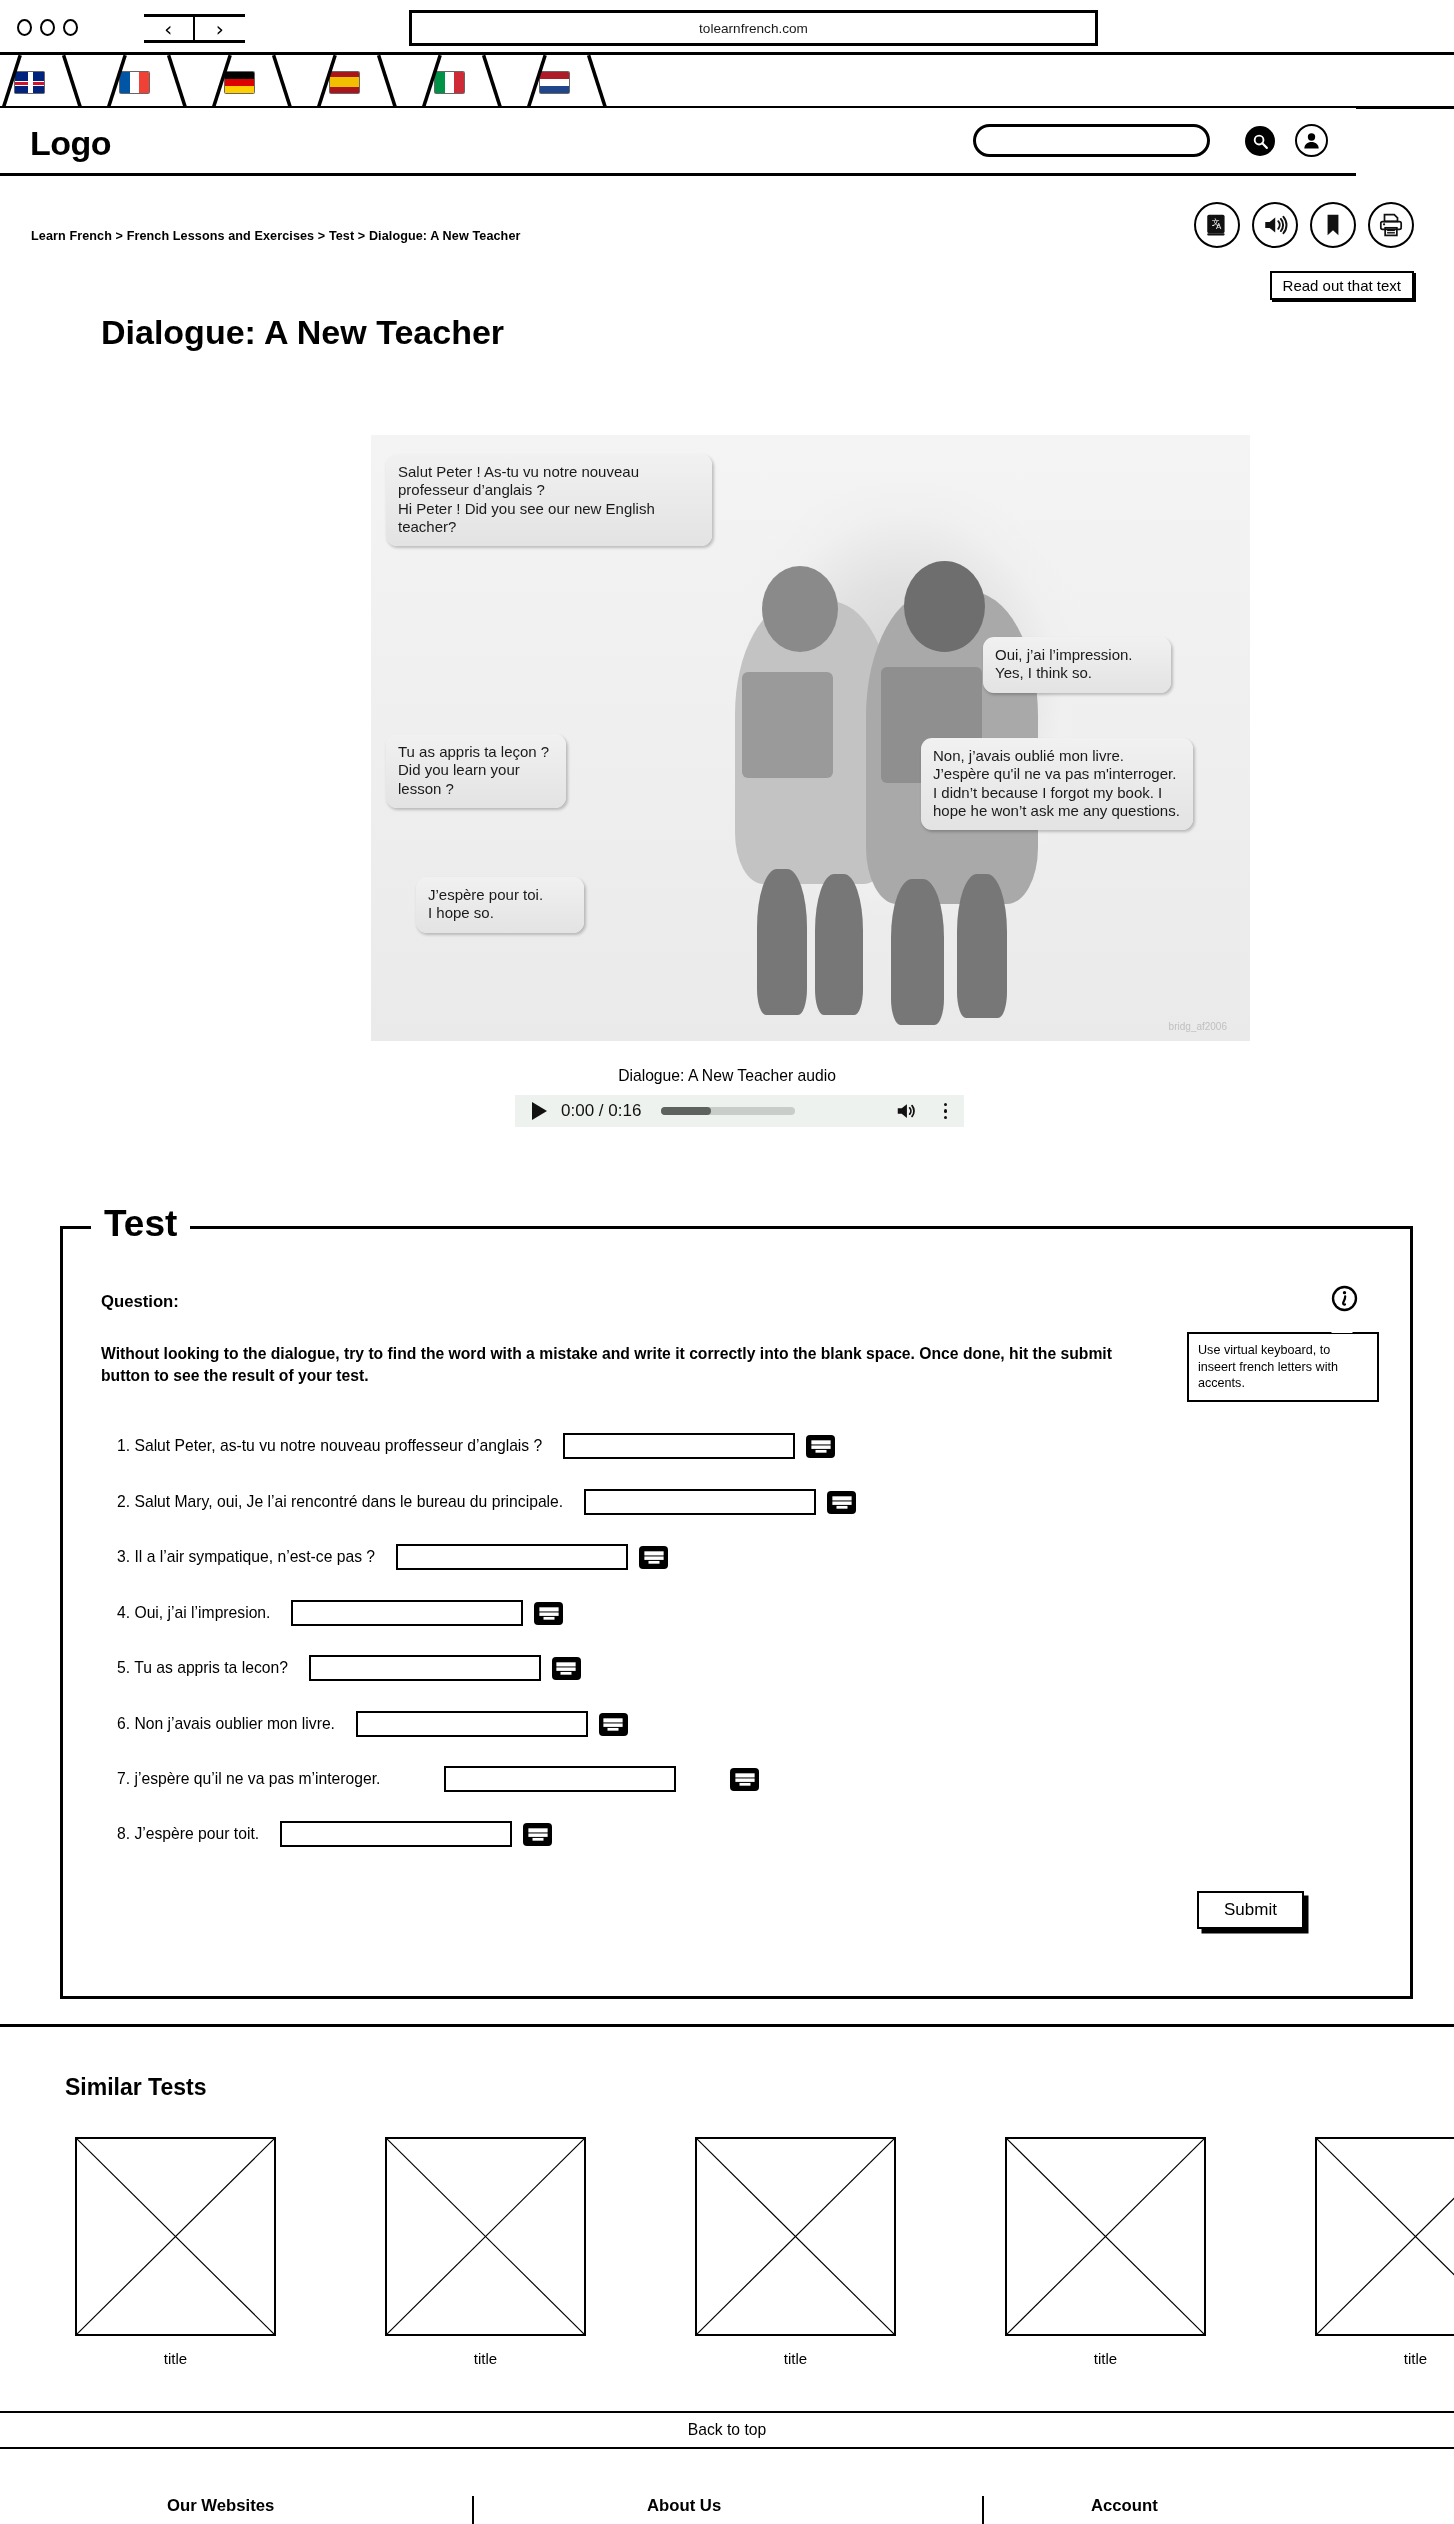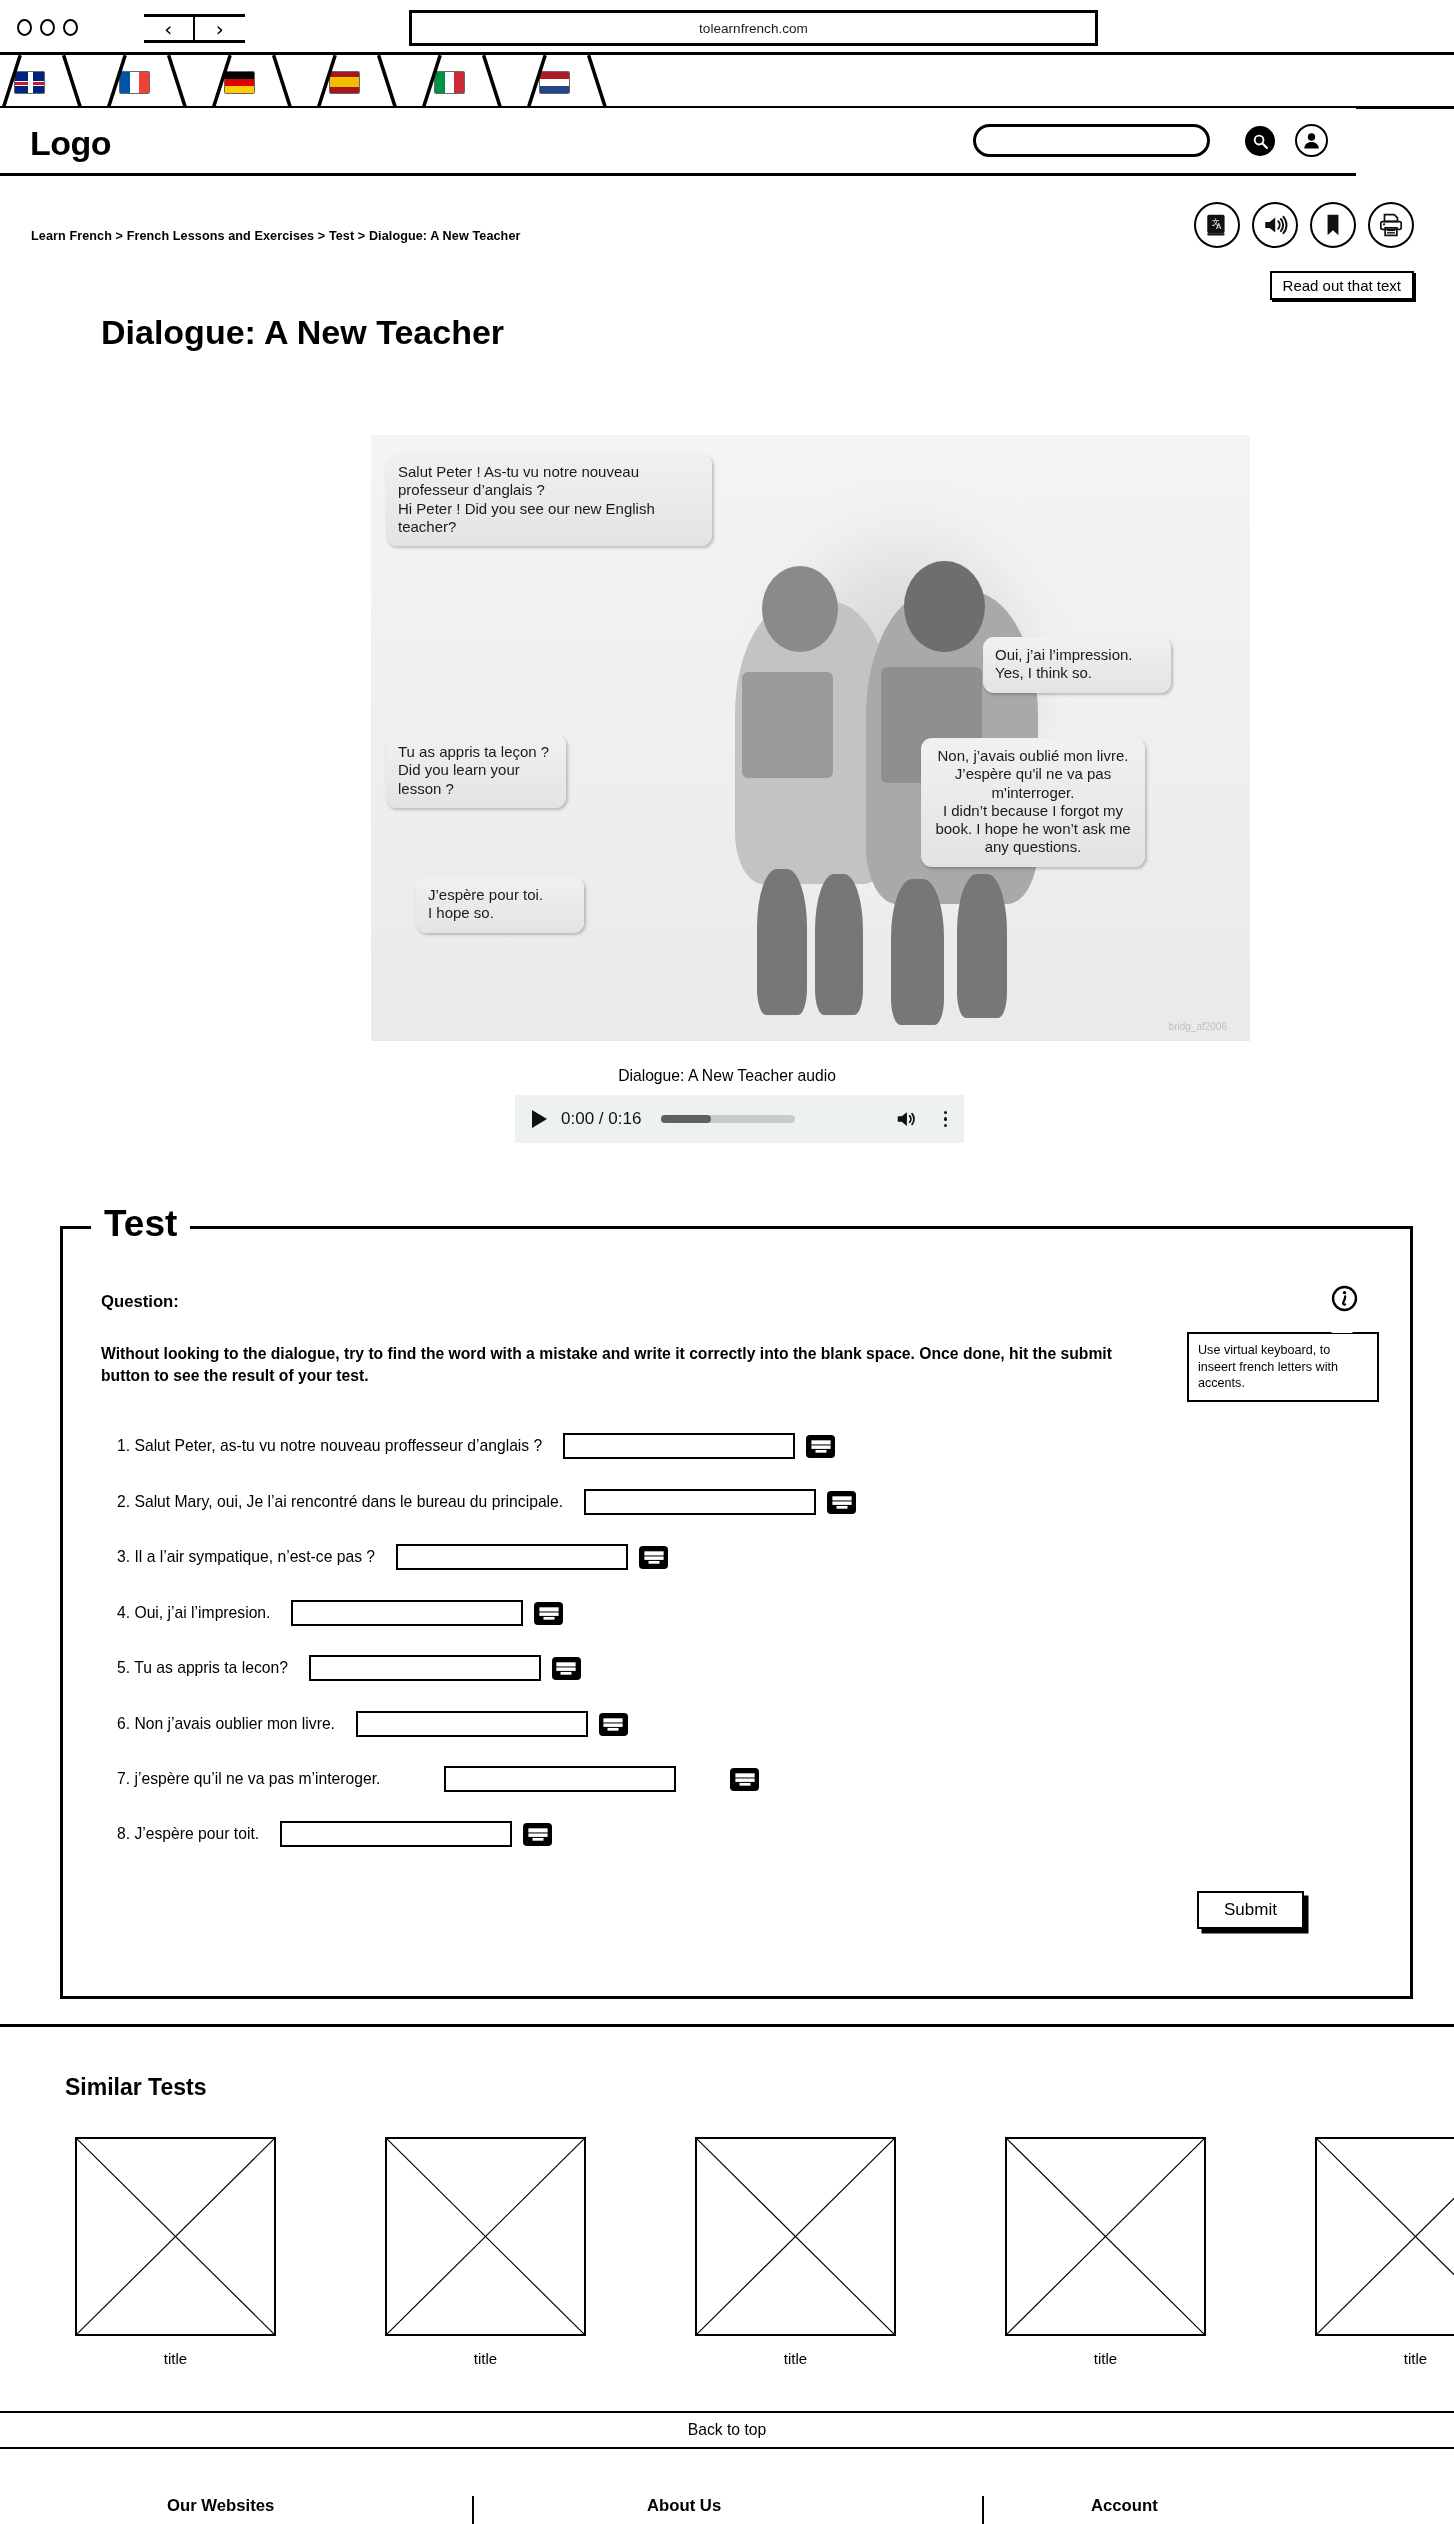--- a/index.html
+++ b/index.html
@@ -159,33 +159,33 @@
     font-size: 15px; line-height: 1.22; color: #1a1a1a;
     font-family: "Liberation Sans", sans-serif;
   }
   .bubble .fr, .bubble .en { display:block; }
   .b1 { left: 15px;  top: 19px;  width: 326px; }
   .b2 { left: 15px;  top: 151px; width: 195px; }
   .b3 { left: 15px;  top: 299px; width: 180px; }
   .b4 { left: 45px;  top: 442px; width: 168px; }
   .b5 { left: 545px; top: 29px;  width: 264px; }
   .b6 { left: 612px; top: 202px; width: 188px; }
-  .b7 { left: 550px; top: 303px; width: 224px; text-align: center; }
+  .b7 { left: 550px; top: 303px; width: 272px; }
   .imgcredit {
     position:absolute; right: 23px; bottom: 9px; font-size: 10px; color:#c0c0c0;
     font-family:"Liberation Sans", sans-serif;
   }
 
   
   .audio-caption {
     position:absolute; left:0; right:0; top: 1067px; text-align:center;
     font-size: 15.7px;
   }
   .audio-player {
-    position:absolute; left: 515px; top: 1095px; width: 449px; height: 48px;
+    position:absolute; left: 515px; top: 1095px; width: 449px; height: 32px;
     background: #eef2ef; display:flex; align-items:center; padding: 0 17px; gap: 14px;
   }
   .play-tri { width:0;height:0;border-left:15px solid #111;border-top:9.6px solid transparent;border-bottom:9.6px solid transparent;}
   .audio-time { font-size: 17px; color:#111; font-family:"Liberation Sans", sans-serif; white-space:nowrap;}
   .audio-track { flex: 0 0 auto; width: 134px; height: 8px; background:#c8cdc9; border-radius:4px; position:relative; margin-left: 6px;}
   .audio-track i { position:absolute; left:0; top:0; height:100%; width: 37%; background:#5d625e; border-radius:4px; }
   .spk { margin-left: auto; display:flex; align-items:center; }
   .spk svg { width: 22px; height: 22px; }
   .kebab { margin-left: 13px; display:flex; flex-direction:column; gap:3px; }
   .kebab i { width:3.5px; height:3.5px; background:#111; border-radius:50%; }

